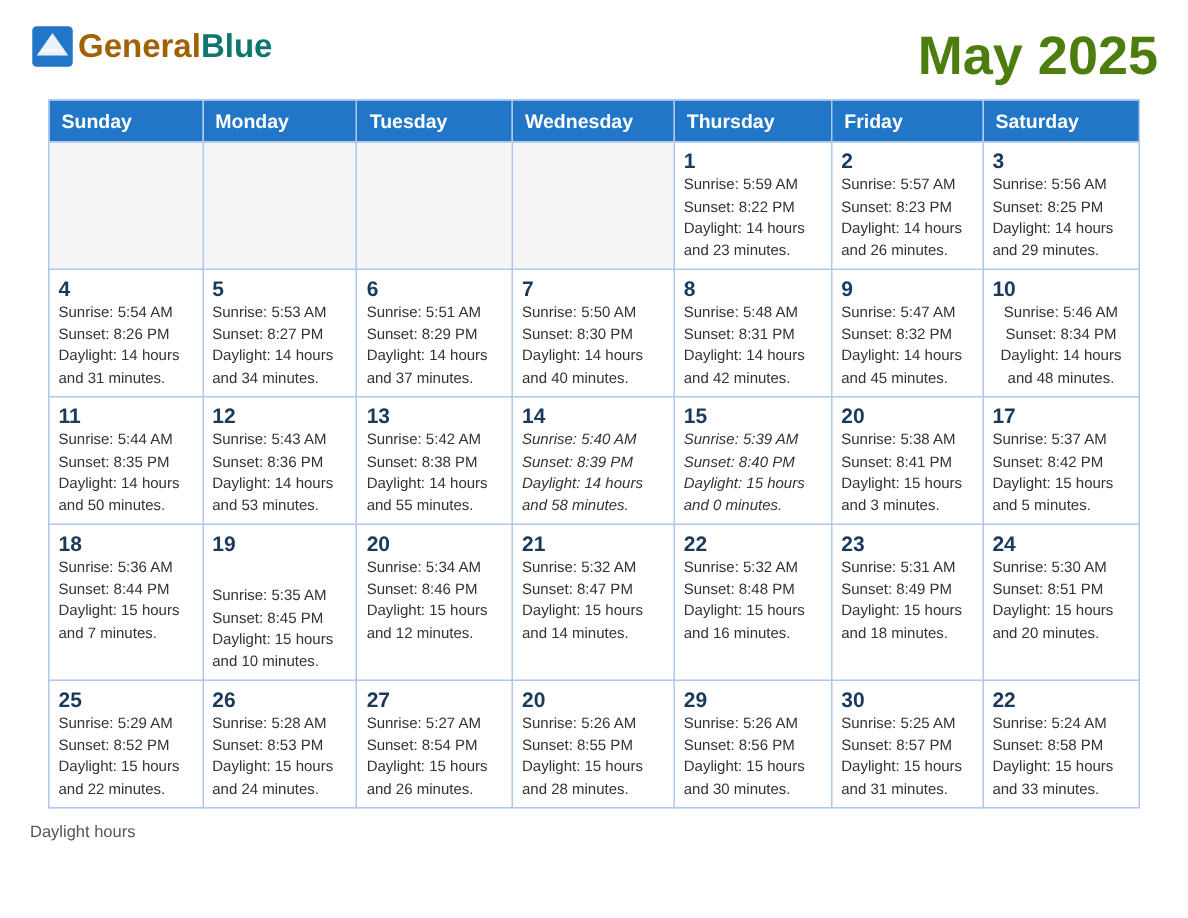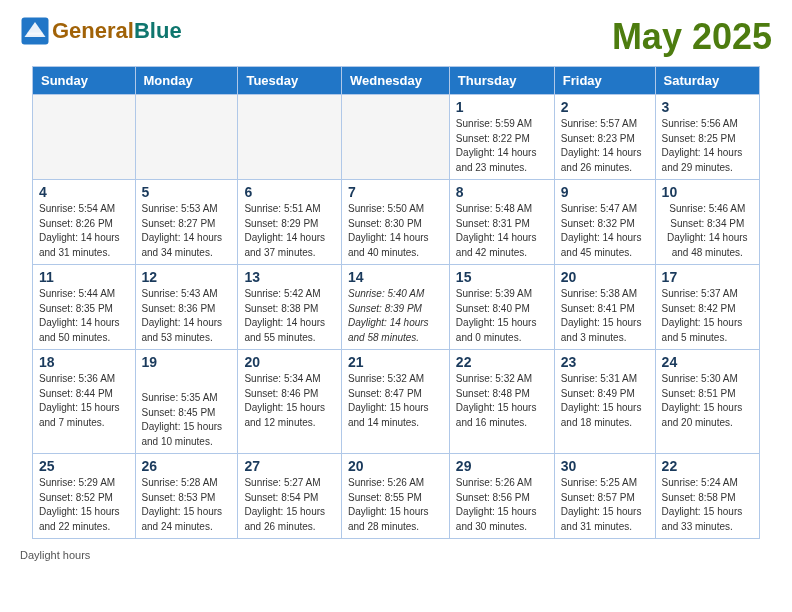--- a/index.html
+++ b/index.html
@@ -143,21 +143,21 @@
 Daylight: 14 hours and 55 minutes.</div>
           </td>
           <td>
             <span class="day-num">14</span>
             <div class="day-info" style="white-space: pre-line; font-style: italic;">Sunrise: 5:40 AM
 Sunset: 8:39 PM
 Daylight: 14 hours and 58 minutes.</div>
           </td>
           <td>
             <span class="day-num">15</span>
-            <div class="day-info" style="white-space: pre-line;">Sunrise: 5:39 AM
+            <div class="day-info" style="white-space: pre-line; font-style: italic;">Sunrise: 5:39 AM
 Sunset: 8:40 PM
 Daylight: 15 hours and 0 minutes.</div>
           </td>
           <td>
             <span class="day-num">20</span>
             <div class="day-info" style="white-space: pre-line;">Sunrise: 5:38 AM
 Sunset: 8:41 PM
 Daylight: 15 hours and 3 minutes.</div>
           </td>
           <td>

